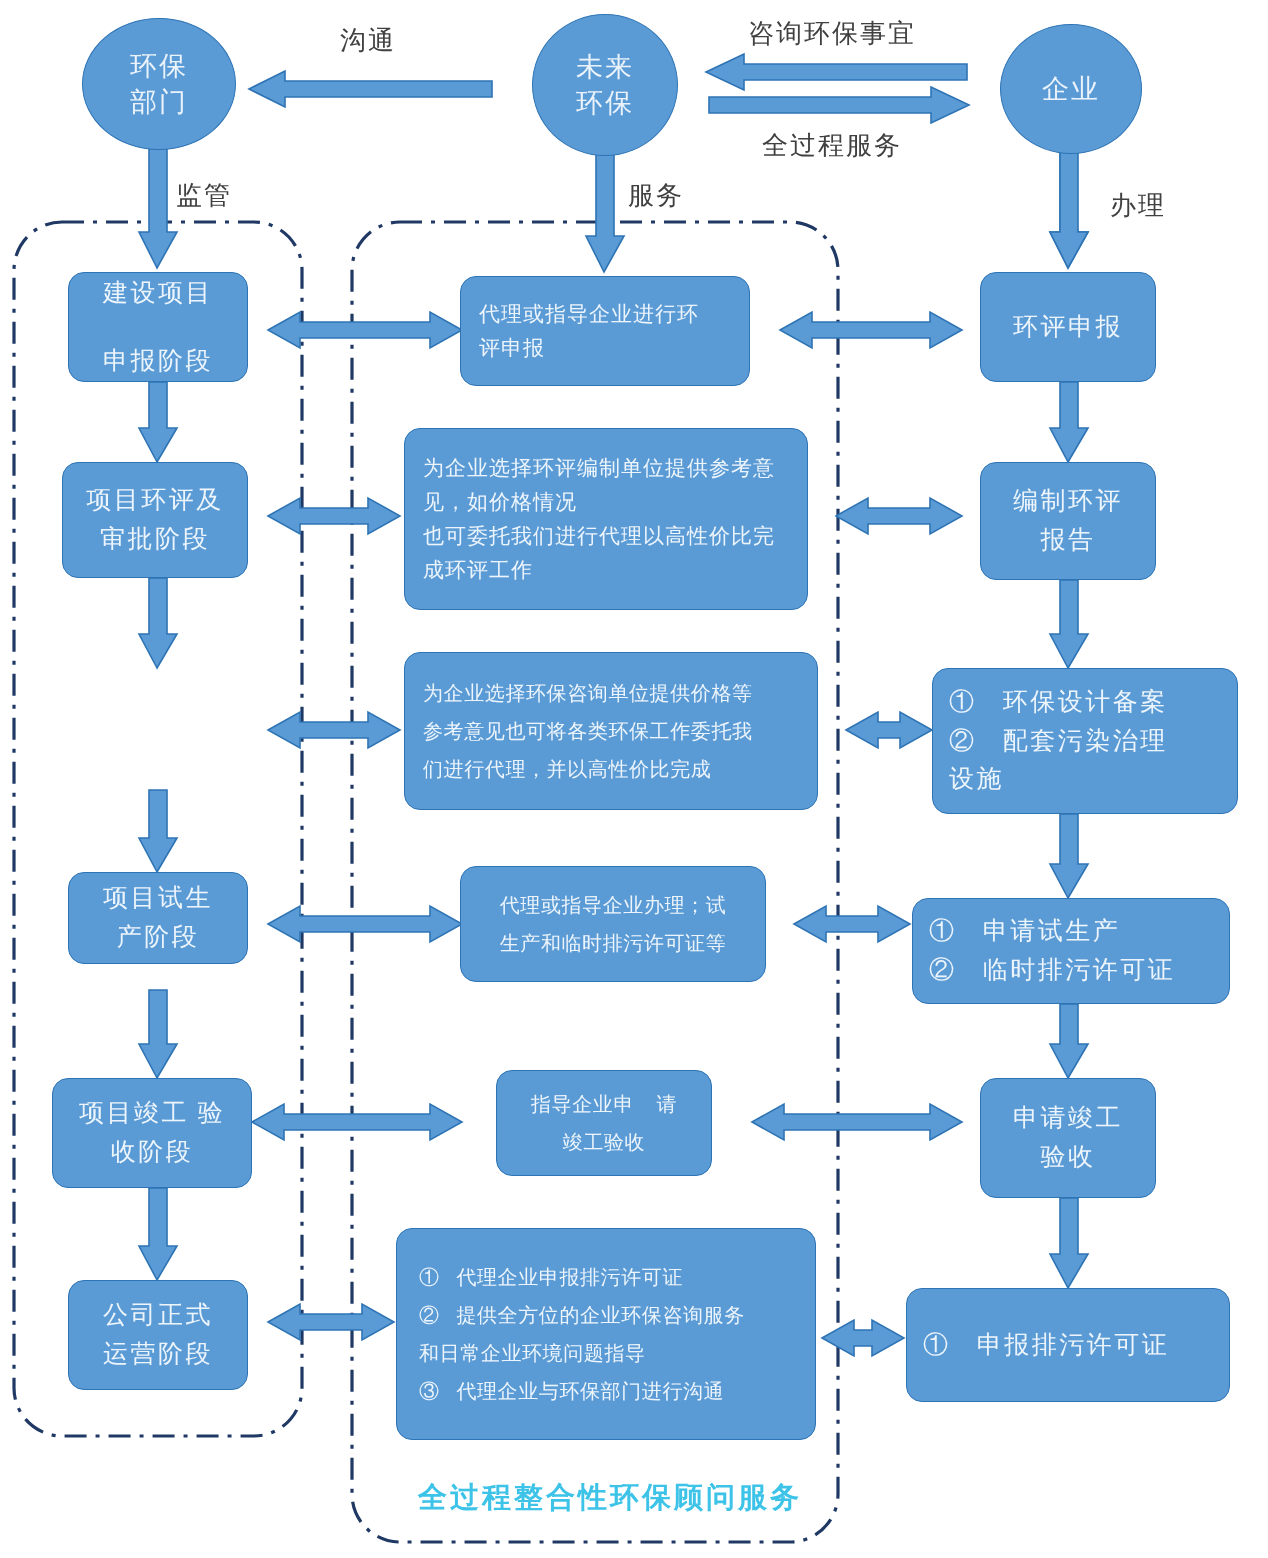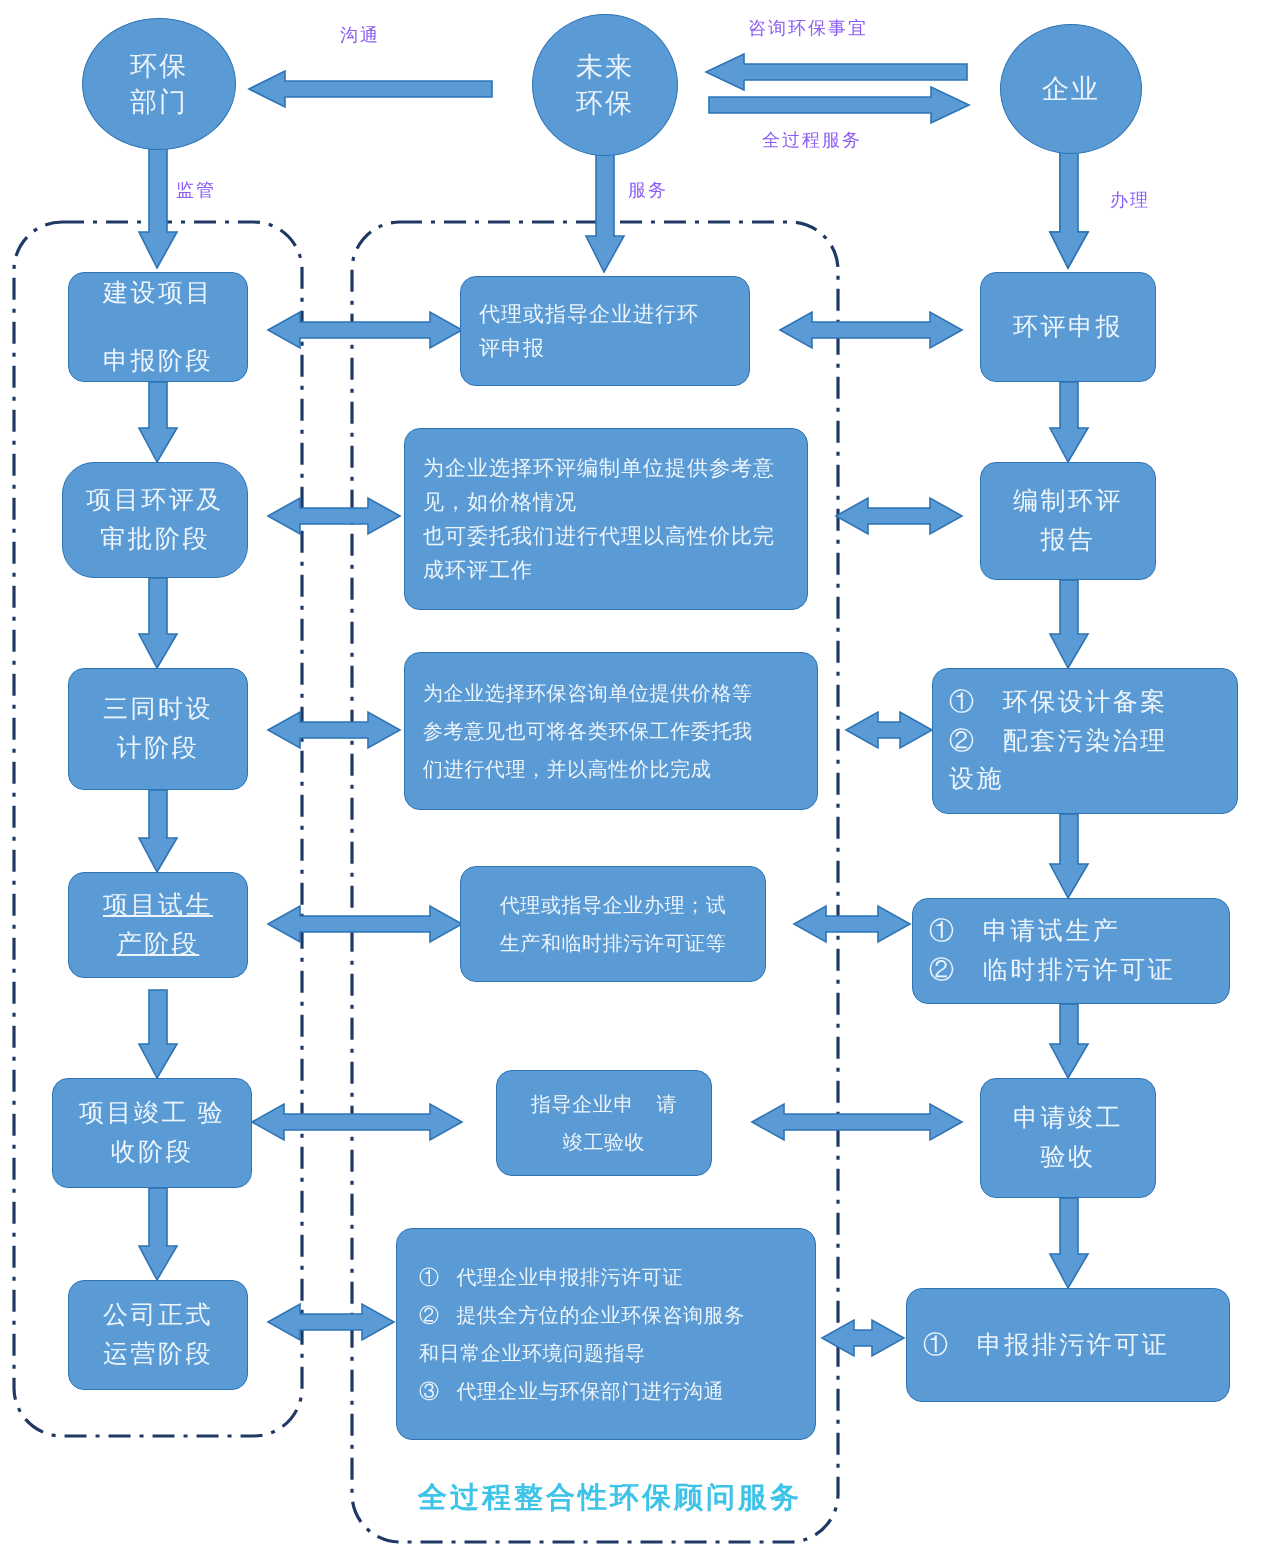--- a/index.html
+++ b/index.html
@@ -59,22 +59,22 @@
     width:100%;
     white-space:pre;
   }
   .b-lg .ln{font-size:25px;line-height:1.55;letter-spacing:2.5px;}
   .b-md .ln{font-size:21px;line-height:1.62;letter-spacing:1px;font-family:Liberation Serif, serif;}
   .b-sm .ln{font-size:20px;line-height:1.9;letter-spacing:0.6px;}
 
   
   .edge-label{
     position:absolute;
-    color:#8b5cf6;
-    font-size:18px;
+    color:#404040;
+    font-size:26px;
     letter-spacing:2px;
     white-space:nowrap;
     z-index:6;
   }
   .caption{
     position:absolute;
     color:#3EC3E8;
     font-size:29px;
     letter-spacing:3px;
     white-space:nowrap;
@@ -212,31 +212,27 @@
   <div class="edge-label" style="left:762px;top:128px;">全过程服务</div>
   <div class="edge-label" style="left:176px;top:178px;">监管</div>
   <div class="edge-label" style="left:628px;top:178px;">服务</div>
   <div class="edge-label" style="left:1110px;top:188px;">办理</div>
 
   <div class="box center b-lg" style="left:68px;top:272px;width:180px;height:110px;gap:29px;">
     <span class="ln">建设项目</span>
     <span class="ln">申报阶段</span>
   </div>
 
-  <div class="box center b-lg" style="left:62px;top:462px;width:186px;height:116px;border-radius:32px;">
+  <div class="box center b-lg" style="left:62px;top:462px;width:186px;height:116px;">
     <span class="ln">项目环评及</span>
     <span class="ln">审批阶段</span>
   </div>
 
-  <div class="box center b-lg" style="left:68px;top:668px;width:180px;height:122px;">
-    <span class="ln">三同时设</span>
-    <span class="ln">计阶段</span>
-  </div>
-
-  <div class="box center b-lg" style="left:68px;top:872px;width:180px;height:106px;text-decoration:underline;">
+
+  <div class="box center b-lg" style="left:68px;top:872px;width:180px;height:92px;">
     <span class="ln">项目试生</span>
     <span class="ln">产阶段</span>
   </div>
 
   <div class="box center b-lg" style="left:52px;top:1078px;width:200px;height:110px;">
     <span class="ln">项目竣工 验</span>
     <span class="ln">收阶段</span>
   </div>
 
   <div class="box center b-lg" style="left:68px;top:1280px;width:180px;height:110px;">

